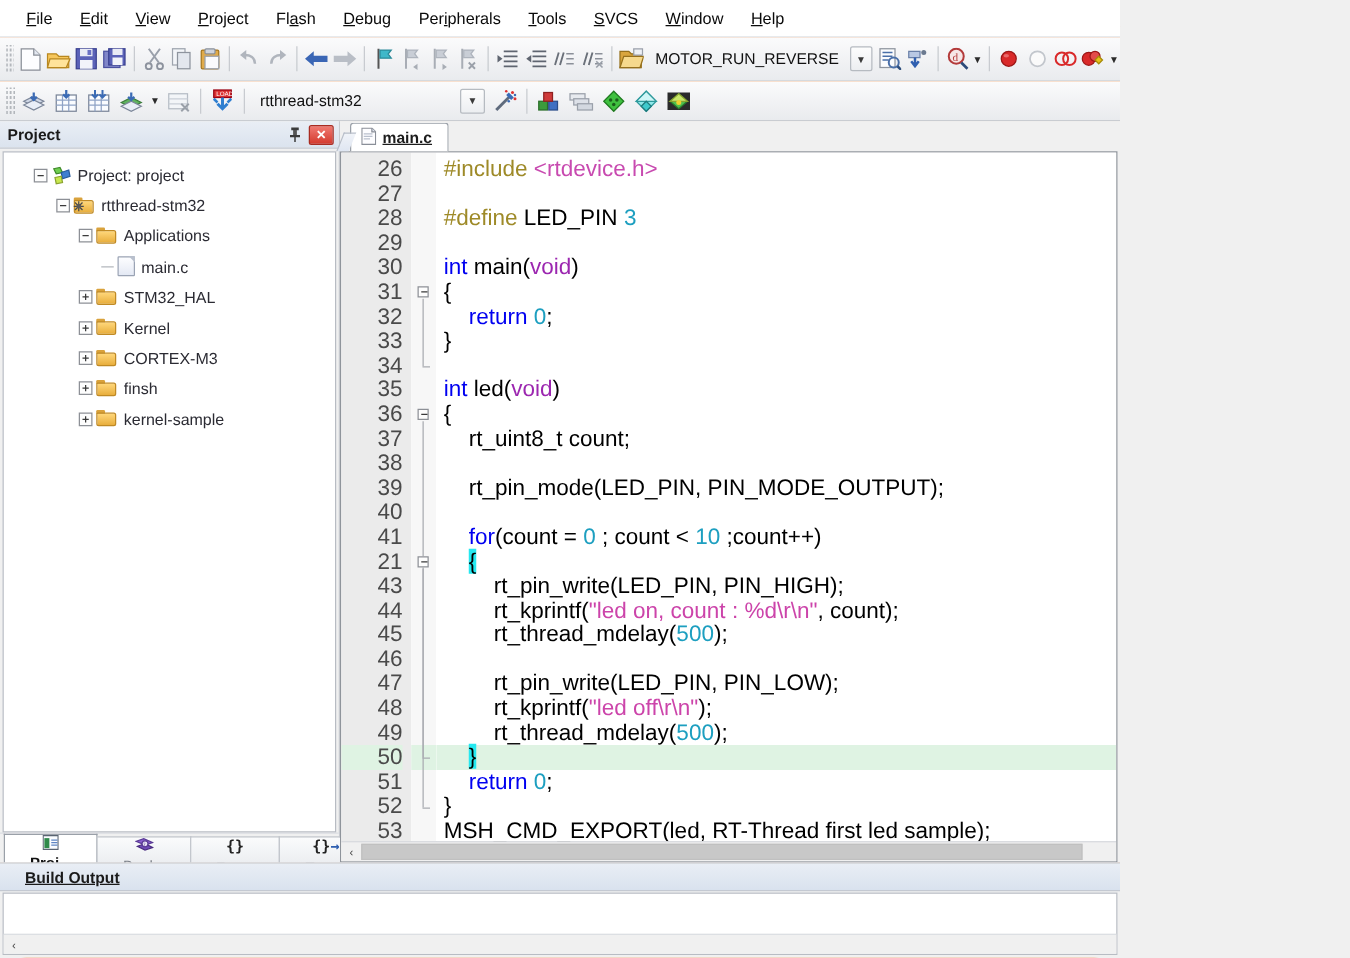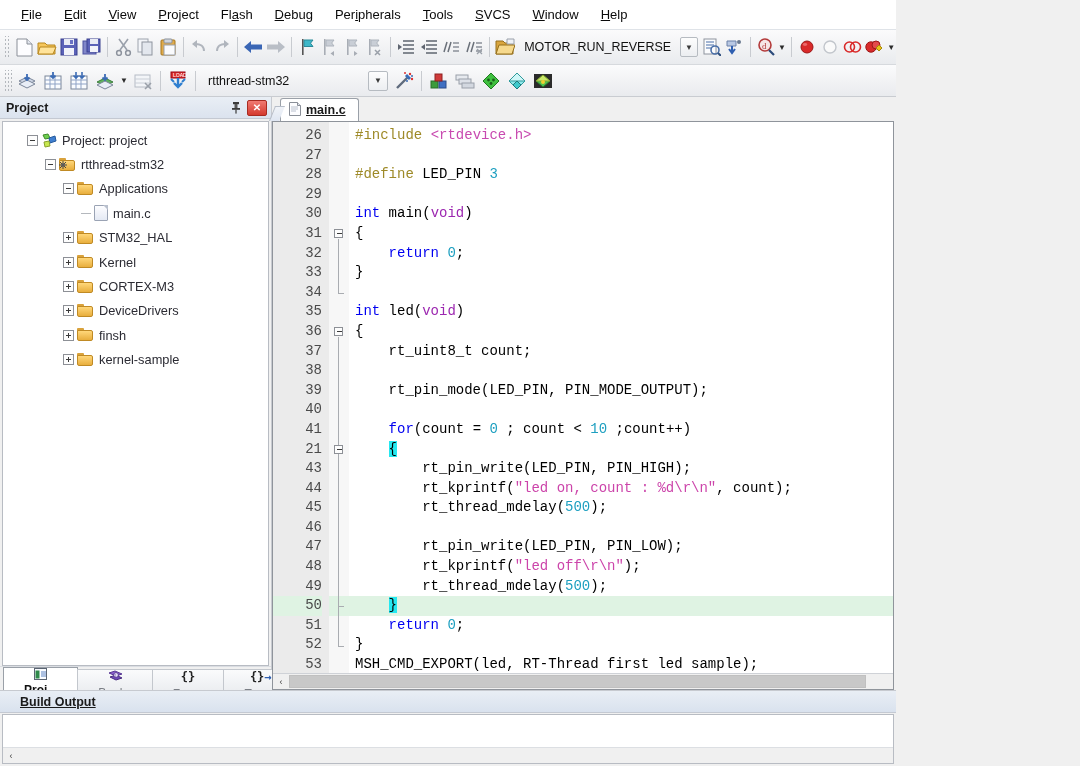--- a/index.html
+++ b/index.html
@@ -242,22 +242,22 @@
     border: 1px solid #8f949b;
     background: #ffffff;
     margin: 0 2px 0 0;
     display: flex; flex-direction: column;
     overflow: hidden;
   }
   .code-area {
     flex: 1 1 auto; min-height: 0;
     display: flex;
     overflow: hidden;
-    font-family: Liberation Mono, monospace;
-    font-size: 14px;
+    font-family: Liberation Sans, sans-serif;
+    font-size: 18px;
     line-height: 19.6px;
     position: relative;
     justify-content: flex-end;
   }
   .gutter-num {
     width: 56px; min-width: 56px;
     background: #ebebeb;
     color: #4a4a4a;
     text-align: right;
     padding: 4px 7px 0 0;
@@ -800,28 +800,20 @@
               </span>
               <span class="tlabel">Kernel</span>
             </div>
             <div class="trow" style="padding-left: 44px;">
               <span class="expander plus"></span>
               <span class="folder">
                 <span class="tab"></span>
                 <span class="body"></span>
               </span>
               <span class="tlabel">CORTEX-M3</span>
-            </div>
-            <div class="trow" style="padding-left: 44px;">
-              <span class="expander plus"></span>
-              <span class="folder">
-                <span class="tab"></span>
-                <span class="body"></span>
-              </span>
-              <span class="tlabel">DeviceDrivers</span>
             </div>
             <div class="trow" style="padding-left: 44px;">
               <span class="expander plus"></span>
               <span class="folder">
                 <span class="tab"></span>
                 <span class="body"></span>
               </span>
               <span class="tlabel">finsh</span>
             </div>
             <div class="trow" style="padding-left: 44px;">

